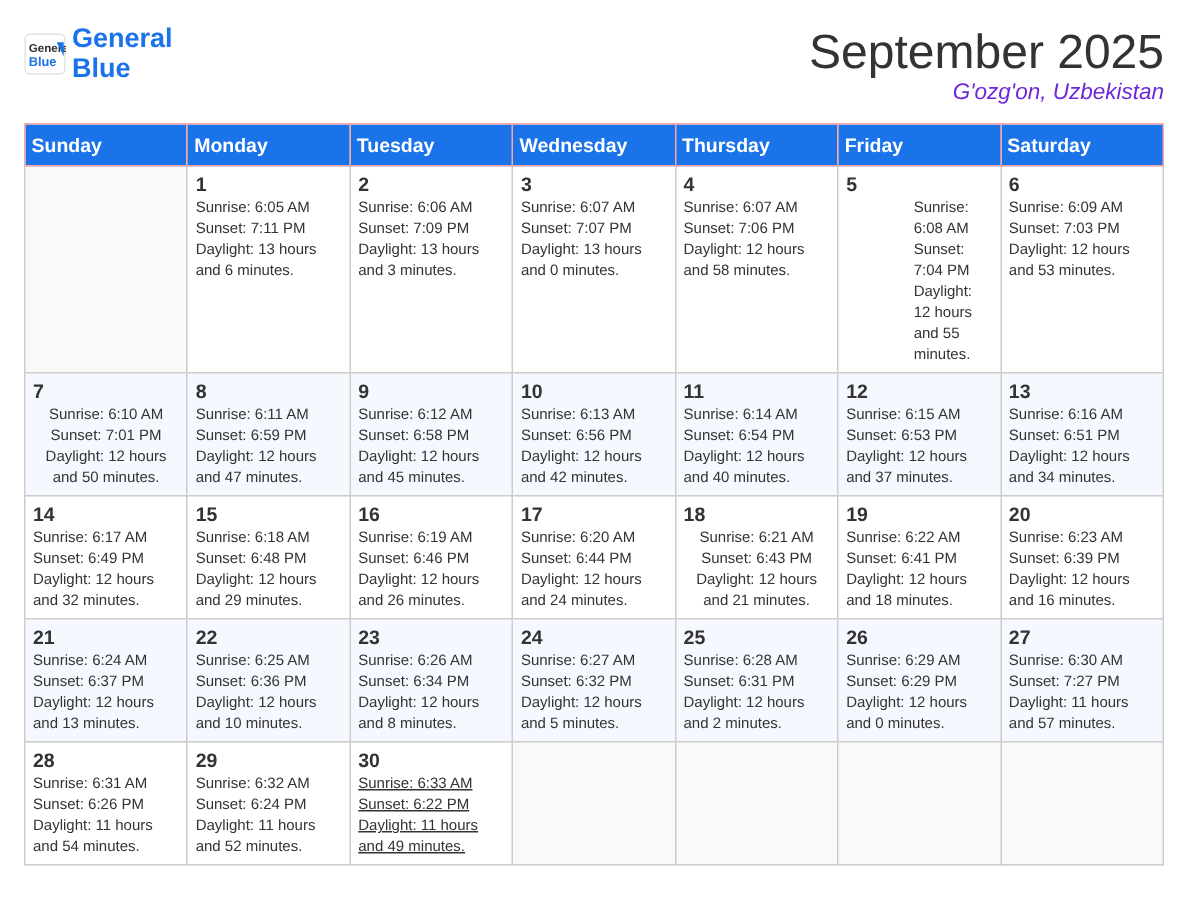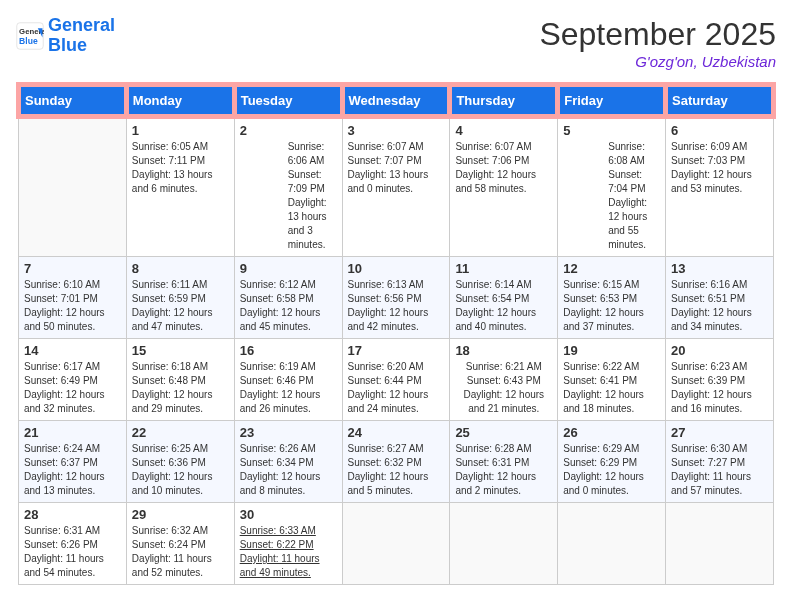--- a/index.html
+++ b/index.html
@@ -52,21 +52,21 @@
       border-collapse: collapse;
       table-layout: fixed;
     }
     thead tr th {
       background-color: #1a73e8;
       color: #fff;
       font-size: 13px;
       font-weight: bold;
       padding: 6px 4px;
       text-align: left;
-      border: 5px solid #fca5a5;
+      border: 1px solid #fca5a5;
     }
     tbody tr td {
       border: 1px solid #ccc;
       vertical-align: top;
       padding: 4px 5px;
       font-size: 10.5px;
       color: #333;
       height: 80px;
     }
     .day-number {
@@ -133,21 +133,21 @@
         <td class="empty-cell"></td>
         <td>
           <span class="day-number">1</span>
           <div class="day-info" style="white-space: pre-line;">Sunrise: 6:05 AM
 Sunset: 7:11 PM
 Daylight: 13 hours
 and 6 minutes.</div>
         </td>
         <td>
           <span class="day-number">2</span>
-          <div class="day-info" style="white-space: pre-line; margin-left: 48px;">Sunrise: 6:06 AM
+          <div class="day-info" style="white-space: pre-line;">Sunrise: 6:06 AM
 Sunset: 7:09 PM
 Daylight: 13 hours
 and 3 minutes.</div>
         </td>
         <td>
           <span class="day-number">3</span>
           <div class="day-info" style="white-space: pre-line;">Sunrise: 6:07 AM
 Sunset: 7:07 PM
 Daylight: 13 hours
 and 0 minutes.</div>
@@ -170,21 +170,21 @@
           <span class="day-number">6</span>
           <div class="day-info" style="white-space: pre-line;">Sunrise: 6:09 AM
 Sunset: 7:03 PM
 Daylight: 12 hours
 and 53 minutes.</div>
         </td>
       </tr>
       <tr>
         <td>
           <span class="day-number">7</span>
-          <div class="day-info" style="white-space: pre-line;">Sunrise: 6:10 AM
+          <div class="day-info" style="white-space: pre-line; text-align: center;">Sunrise: 6:10 AM
 Sunset: 7:01 PM
 Daylight: 12 hours
 and 50 minutes.</div>
         </td>
         <td>
           <span class="day-number">8</span>
           <div class="day-info" style="white-space: pre-line;">Sunrise: 6:11 AM
 Sunset: 6:59 PM
 Daylight: 12 hours
 and 47 minutes.</div>

